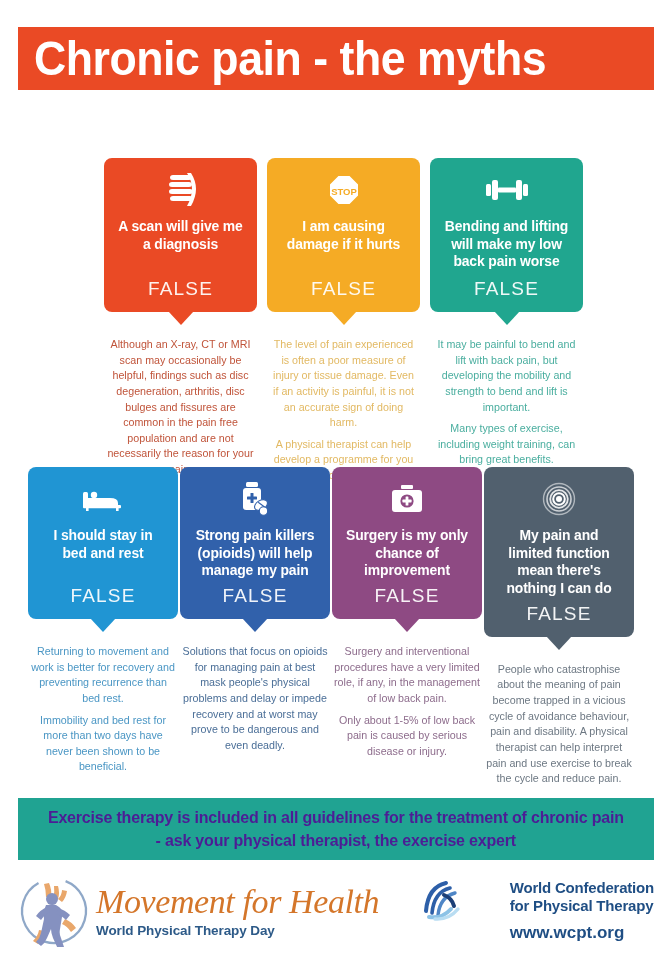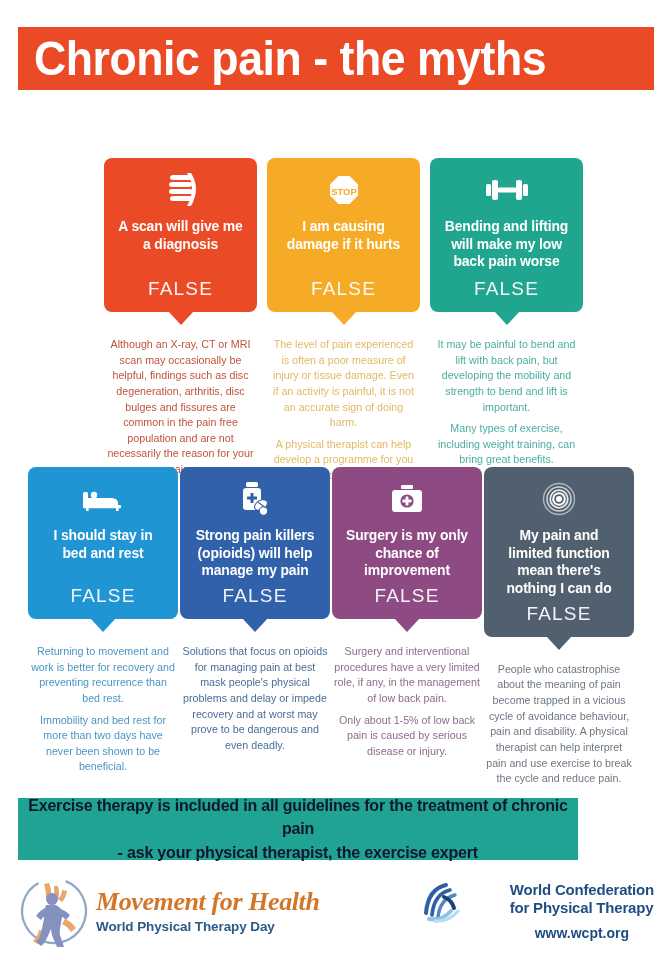--- a/index.html
+++ b/index.html
@@ -122,28 +122,28 @@
     text-align: center;
     padding: 0 2px;
   }
   .card-body p + p { margin-top: 6px; }
 
   
   .banner {
     position: absolute;
     left: 18px;
     top: 798px;
-    width: 560px;
+    width: 636px;
     height: 62px;
     background: #20a392;
     display: flex;
     flex-direction: column;
     align-items: center;
     justify-content: center;
-    color: #0f172a;
+    color: #4c1d95;
     text-align: center;
   }
   .banner-line {
     font-size: 16.5px;
     font-weight: bold;
     line-height: 1.42;
     letter-spacing: -0.2px;
     transform: scaleX(0.97);
   }
 
@@ -156,22 +156,22 @@
     height: 78px;
     display: flex;
     align-items: center;
     justify-content: space-between;
   }
   .logo-left { display: flex; align-items: center; }
   .mfh-text { margin-left: 2px; }
   .mfh-title {
     font-family: "Liberation Serif", serif;
     font-style: italic;
-    font-weight: bold;
-    font-size: 26px;
+    font-weight: normal;
+    font-size: 34px;
     color: #d4762a;
     line-height: 1;
     letter-spacing: -0.4px;
   }
   .mfh-sub {
     font-family: "Liberation Sans", sans-serif;
     font-weight: bold;
     font-size: 13.5px;
     color: #2d5a88;
     margin-top: 4px;
@@ -181,25 +181,25 @@
   .logo-right { display: flex; align-items: flex-start; gap: 36px; }
   .wcpt-text { margin-left: 10px; }
   .wcpt-name {
     font-size: 15px;
     font-weight: bold;
     color: #1f4e84;
     line-height: 1.22;
     letter-spacing: -0.2px;
   }
   .wcpt-url {
-    font-size: 14px;
+    font-size: 17px;
     font-weight: bold;
     color: #1f4e84;
     margin-top: 8px;
-    text-align: center;
+    text-align: left;
   }
 </style>
 </head>
 <body>
 
 <div class="page">
 
   <div class="header-band">
     <div class="header-title">Chronic pain - the myths</div>
   </div>

